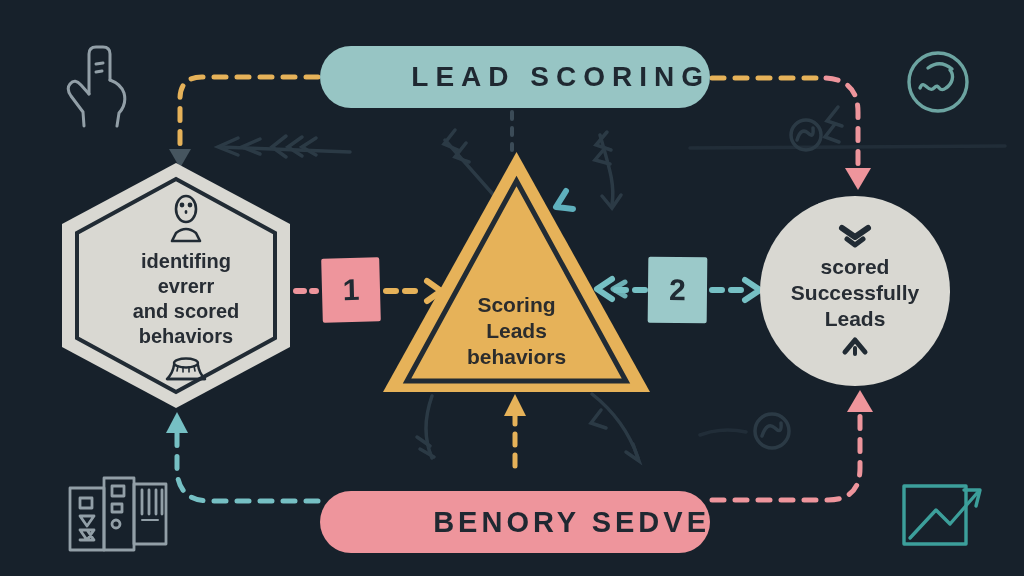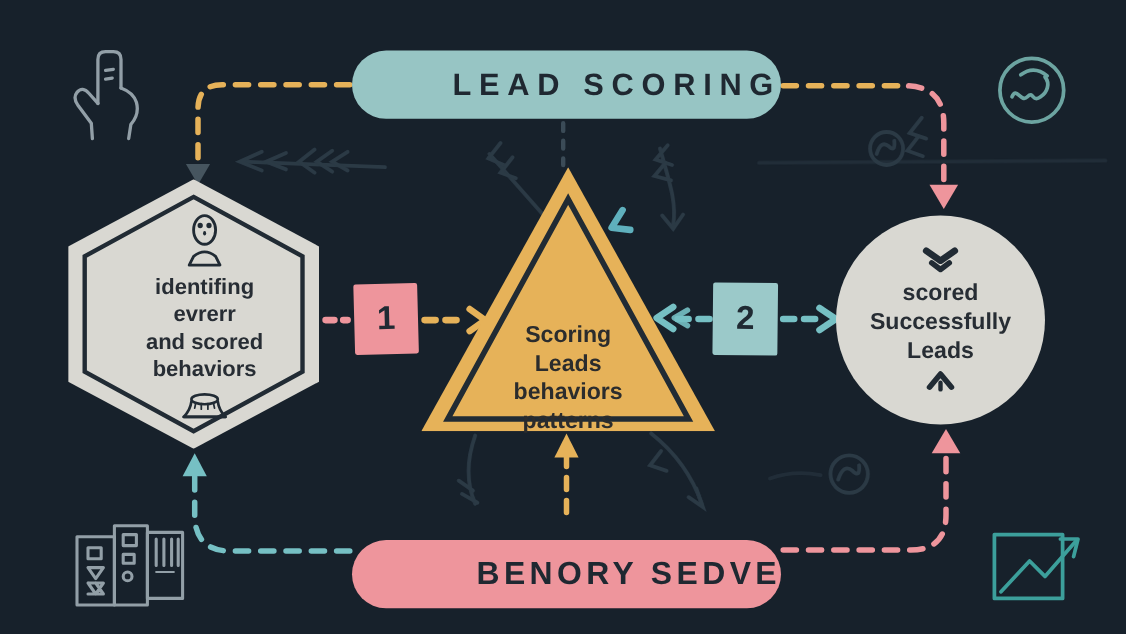--- a/index.html
+++ b/index.html
@@ -163,21 +163,20 @@
 
   <div class="tri-wrap">
     <svg width="267" height="240" viewBox="0 0 267 240">
       <polygon points="133.5,0 267,240 0,240" fill="#e6b259"></polygon>
       <polygon points="133.5,29 243,229 24,229" fill="none" stroke="#212b34" stroke-width="5"></polygon>
     </svg>
     <div class="tri-text">
       <div>Scoring</div>
       <div>Leads</div>
       <div>behaviors</div>
-      <div>patterns</div>
     </div>
   </div>
 
   <div class="circle-node">
     <span>
       <svg width="38" height="26" viewBox="0 0 38 26" fill="none" stroke="#212b34" stroke-width="6" stroke-linecap="round" stroke-linejoin="round">
         <path d="M 6 4 L 19 13 L 32 4"></path>
         <path d="M 11 15 L 19 21 L 27 15" stroke-width="5"></path>
       </svg>
     </span>

